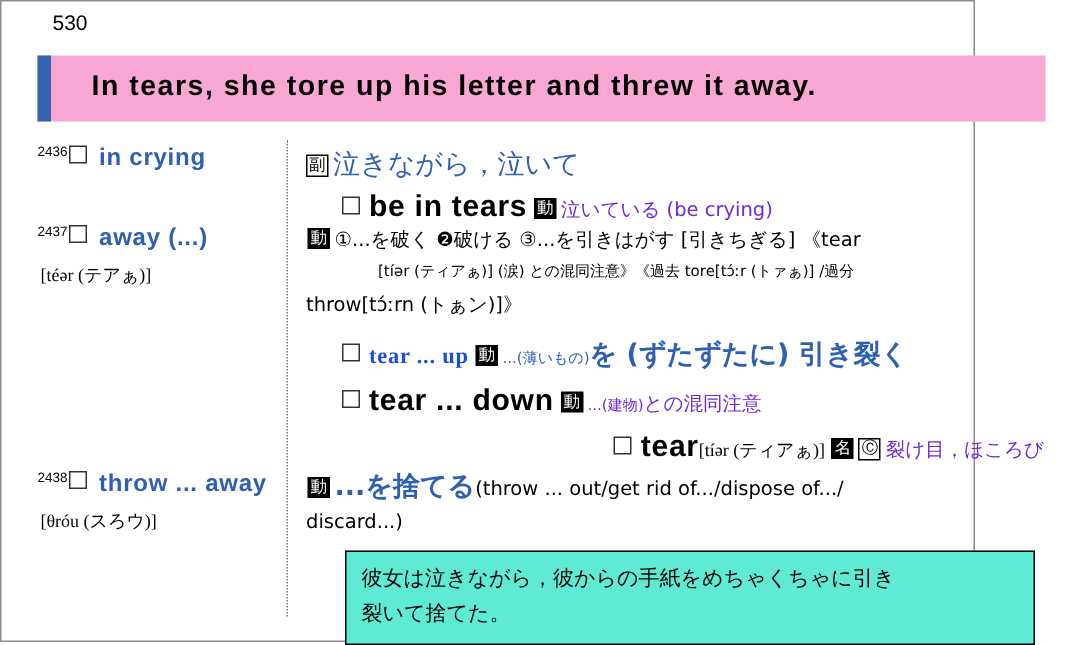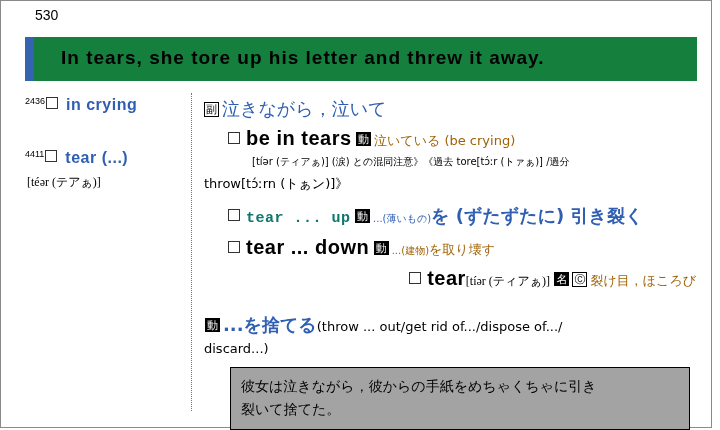--- a/index.html
+++ b/index.html
@@ -9,42 +9,42 @@
   body {
     width: 720px;
     height: 430px;
     background: #ffffff;
     font-family: "Liberation Serif", serif;
     color: #000000;
     overflow: hidden;
   }
   #page {
     position: relative;
-    width: 712px;
+    width: 650px;
     height: 428px;
     border: 1px solid #8a8a8a;
     box-sizing: border-box;
     background: #ffffff;
   }
   .page-number {
     position: absolute;
     left: 34px;
     top: 6px;
     font-size: 14px;
     font-family: "Liberation Sans", sans-serif;
     color: #000000;
   }
   
   .headline {
     position: absolute;
     left: 24px;
     top: 36px;
     width: 672px;
     height: 44px;
-    background: #15803d;
+    background: #f9a8d4;
     box-sizing: border-box;
   }
   .headline .bar {
     position: absolute;
     left: 0px;
     top: 0px;
     width: 9px;
     height: 44px;
     background: #3663b0;
   }
@@ -135,21 +135,21 @@
     margin-left: 1px;
   }
   .jp {
     font-family: "DejaVu Sans", sans-serif;
     font-size: 18px;
     color: #2f5fb3;
   }
   .jp-black {
     font-family: "DejaVu Sans", sans-serif;
     font-size: 13px;
-    color: #a16207;
+    color: #6d28d9;
   }
   .sub {
     margin-top: 6px;
     margin-left: 24px;
     font-size: 14px;
     white-space: nowrap;
   }
   .subchk {
     display: inline-block;
     width: 10px;
@@ -160,24 +160,24 @@
     vertical-align: 1px;
   }
   .phrase {
     font-family: "Liberation Sans", sans-serif;
     font-weight: bold;
     font-size: 20px;
     color: #000000;
     letter-spacing: 0.5px;
   }
   .phrase-blue {
-    font-family: Liberation Mono, monospace;
+    font-family: Liberation Serif, serif;
     font-weight: bold;
     font-size: 15px;
-    color: #0f766e;
+    color: #1d4ed8;
     letter-spacing: 0.5px;
   }
   .defline {
     font-family: "DejaVu Sans", sans-serif;
     font-size: 13px;
     line-height: 20px;
     color: #000000;
   }
   .blue {
     color: #2f5fb3;
@@ -191,21 +191,21 @@
   }
   
   .transbox {
     position: absolute;
     left: 229px;
     top: 366px;
     width: 460px;
     border: 1px solid #000000;
     box-sizing: border-box;
     padding: 7px 14px 8px 10px;
-    background: #a3a3a3;
+    background: #5eead4;
     font-family: "DejaVu Sans", sans-serif;
     font-size: 14px;
     line-height: 23px;
     color: #000000;
   }
 </style>
 </head>
 <body>
 
 <div id="page">
@@ -227,44 +227,51 @@
     <div>
       <span class="tag">副</span><span class="jp">泣きながら，泣いて</span>
     </div>
     <div class="sub">
       <span class="subchk"></span><span class="phrase">be in tears</span>
       <span class="tag-filled">動</span><span class="jp-black">泣いている (be crying)</span>
     </div>
   </div>
 
   <div class="entry" style="top:148px;">
-    <span class="entry-num">4411</span><span class="chk"></span><span class="headword">tear (...)</span>
+    <span class="entry-num">2437</span><span class="chk"></span><span class="headword">away (...)</span>
     <span class="pron">[téər (テアぁ)]</span>
   </div>
 
   <div class="rblock" style="top:150px;">
+    <div class="defline">
+      <span class="tag-filled">動</span><span>①...を破く ❷破ける ③...を引きはがす [引きちぎる] 《tear</span>
+    </div>
     <div class="defline small" style="line-height:22px;padding-left:48px;">[tíər (ティアぁ)] (涙) との混同注意》《過去 tore[tɔ́ːr (トァぁ)] /過分</div>
     <div class="defline" style="line-height:22px;">throw[tɔ́ːrn (トぁン)]》</div>
 
     <div class="sub" style="margin-top:9px;">
       <span class="subchk"></span><span class="phrase-blue">tear ... up</span>
       <span class="tag-filled">動</span><span class="jp-black small blue">...(薄いもの)</span><span class="jp" style="font-weight:bold;">を (ずたずたに) 引き裂く</span>
     </div>
 
     <div class="sub" style="margin-top:8px;">
       <span class="subchk"></span><span class="phrase">tear ... down</span>
-      <span class="tag-filled">動</span><span class="jp-black small">...(建物)</span><span class="jp-black">を取り壊す</span>
+      <span class="tag-filled">動</span><span class="jp-black small">...(建物)</span><span class="jp-black">との混同注意</span>
     </div>
 
     <div class="sub" style="margin-top:8px;text-align:right;">
       <span class="subchk"></span><span class="phrase">tear</span><span class="mono-ipa">[tíər (ティアぁ)]</span>
       <span class="tag-filled">名</span><span class="tag">Ⓒ</span><span class="jp-black">裂け目，ほころび</span>
     </div>
   </div>
 
+  <div class="entry" style="top:312px;">
+    <span class="entry-num">2438</span><span class="chk"></span><span class="headword">throw ... away</span>
+    <span class="pron">[θróu (スろウ)]</span>
+  </div>
 
   <div class="rblock" style="top:314px;">
     <div class="defline">
       <span class="tag-filled">動</span><span class="jp" style="font-weight:bold;">...を捨てる</span><span>(throw ... out/get rid of.../dispose of.../</span>
     </div>
     <div class="defline" style="line-height:24px;">discard...)</div>
   </div>
 
   <div class="transbox">
     <div>彼女は泣きながら，彼からの手紙をめちゃくちゃに引き</div>

